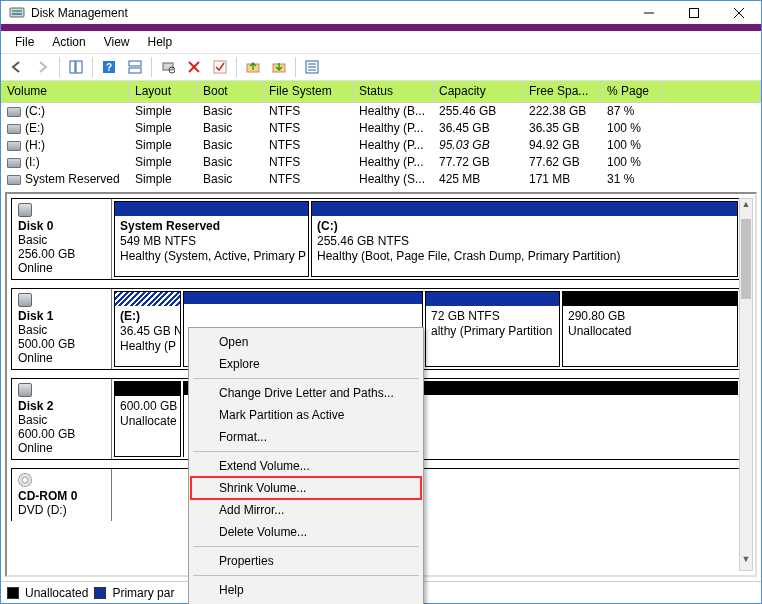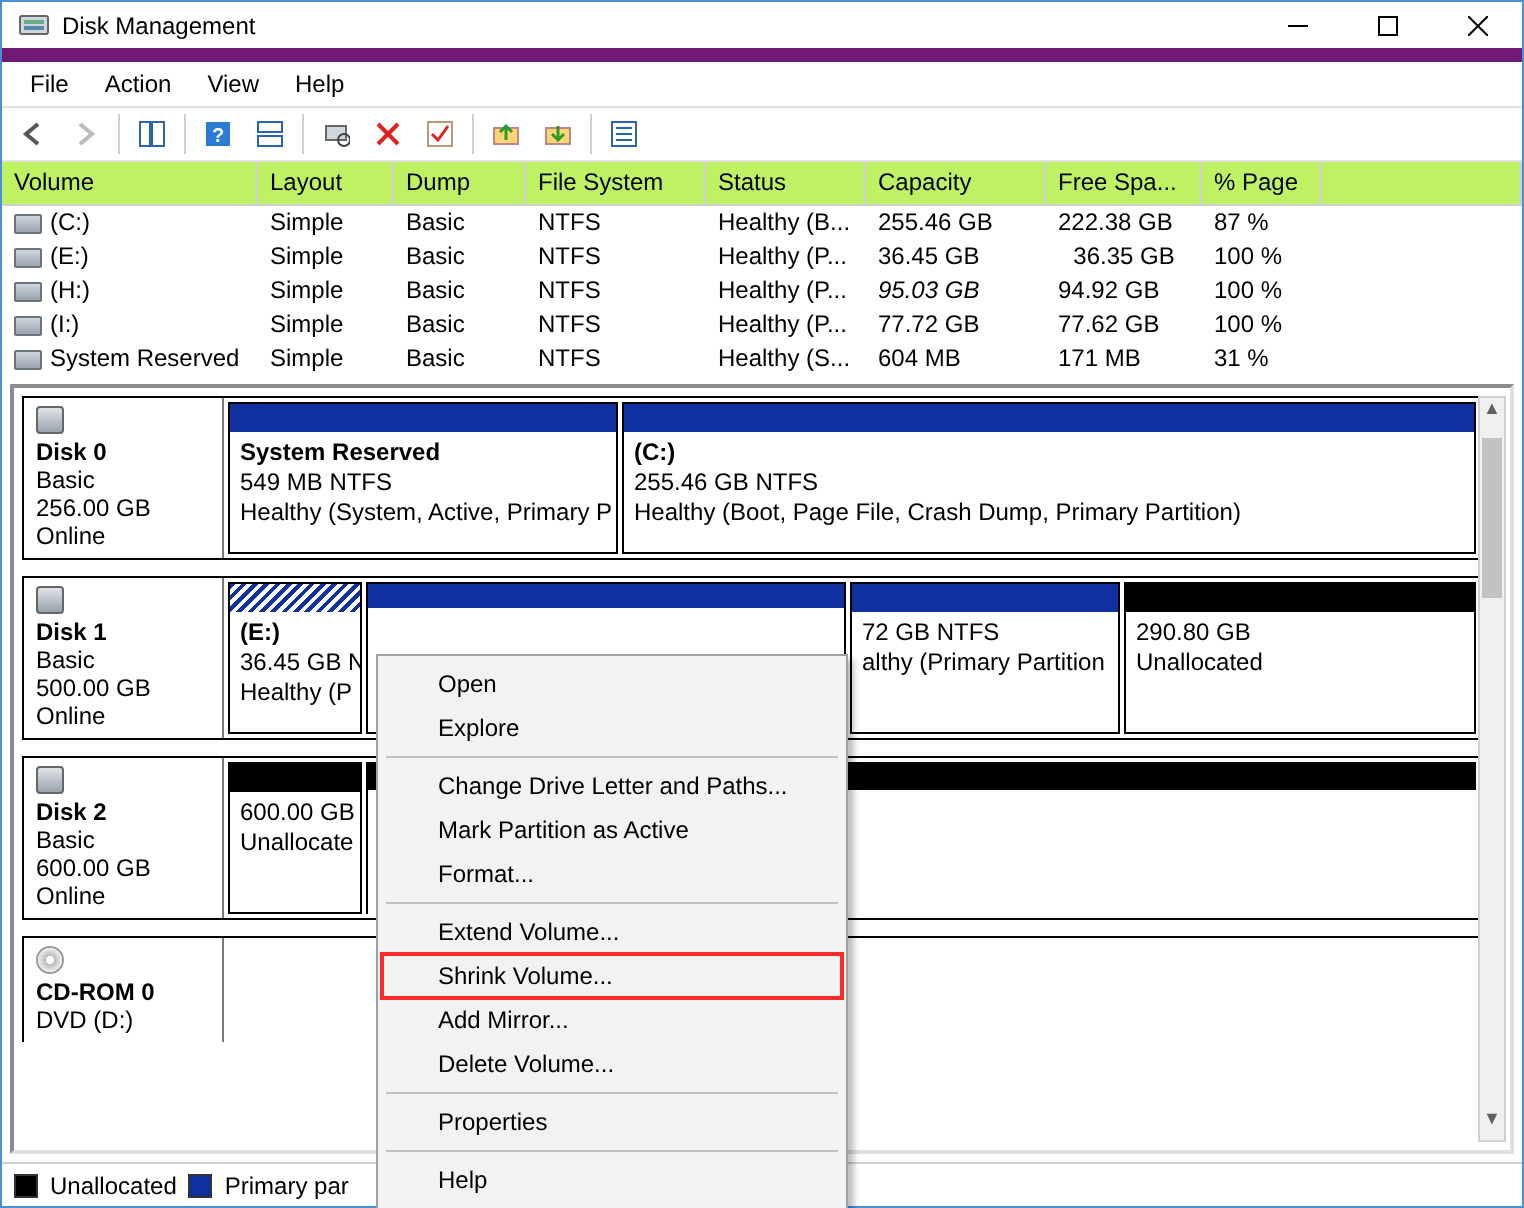--- a/index.html
+++ b/index.html
@@ -264,21 +264,21 @@
           <line x1="3" y1="7" x2="11" y2="7" stroke="#2a63b0"></line>
           <line x1="3" y1="10" x2="11" y2="10" stroke="#2a63b0"></line>
         </svg>
       </div>
   </div>
 
   <div class="listview">
     <div class="lv-header">
       <div class="col" style="width:128px">Volume</div>
       <div class="col" style="width:68px">Layout</div>
-      <div class="col" style="width:66px">Dump</div>
+      <div class="col" style="width:66px">Boot</div>
       <div class="col" style="width:90px">File System</div>
       <div class="col" style="width:80px">Status</div>
       <div class="col" style="width:90px">Capacity</div>
       <div class="col" style="width:78px">Free Spa...</div>
       <div class="col" style="width:60px">% Page</div>
       <div class="col" style="flex:1"></div>
     </div>
     <div id="volume-rows">
         <div class="lv-row">
           <div class="cell" style="width: 128px;"><span class="vol-icon"></span>(C:)</div>
@@ -290,21 +290,21 @@
           <div class="cell" style="width: 78px;">222.38 GB</div>
           <div class="cell" style="width: 60px;">87 %</div>
         </div>
         <div class="lv-row">
           <div class="cell" style="width: 128px;"><span class="vol-icon"></span>(E:)</div>
           <div class="cell" style="width: 68px;">Simple</div>
           <div class="cell" style="width: 66px;">Basic</div>
           <div class="cell" style="width: 90px;">NTFS</div>
           <div class="cell" style="width: 80px;">Healthy (P...</div>
           <div class="cell" style="width: 90px;">36.45 GB</div>
-          <div class="cell" style="width: 78px; text-align: center;">36.35 GB</div>
+          <div class="cell" style="width: 78px;">36.35 GB</div>
           <div class="cell" style="width: 60px;">100 %</div>
         </div>
         <div class="lv-row">
           <div class="cell" style="width: 128px;"><span class="vol-icon"></span>(H:)</div>
           <div class="cell" style="width: 68px;">Simple</div>
           <div class="cell" style="width: 66px;">Basic</div>
           <div class="cell" style="width: 90px;">NTFS</div>
           <div class="cell" style="width: 80px;">Healthy (P...</div>
           <div class="cell" style="width: 90px; font-style: italic;">95.03 GB</div>
           <div class="cell" style="width: 78px;">94.92 GB</div>
@@ -319,21 +319,21 @@
           <div class="cell" style="width: 90px;">77.72 GB</div>
           <div class="cell" style="width: 78px;">77.62 GB</div>
           <div class="cell" style="width: 60px;">100 %</div>
         </div>
         <div class="lv-row">
           <div class="cell" style="width: 128px;"><span class="vol-icon"></span>System Reserved</div>
           <div class="cell" style="width: 68px;">Simple</div>
           <div class="cell" style="width: 66px;">Basic</div>
           <div class="cell" style="width: 90px;">NTFS</div>
           <div class="cell" style="width: 80px;">Healthy (S...</div>
-          <div class="cell" style="width: 90px;">604 MB</div>
+          <div class="cell" style="width: 90px;">425 MB</div>
           <div class="cell" style="width: 78px;">171 MB</div>
           <div class="cell" style="width: 60px;">31 %</div>
         </div>
       </div>
   </div>
 
   <div class="graphical">
     <div class="scrollbar-v">
       <div class="arr" style="top:0">▲</div>
       <div class="thumb"></div>

